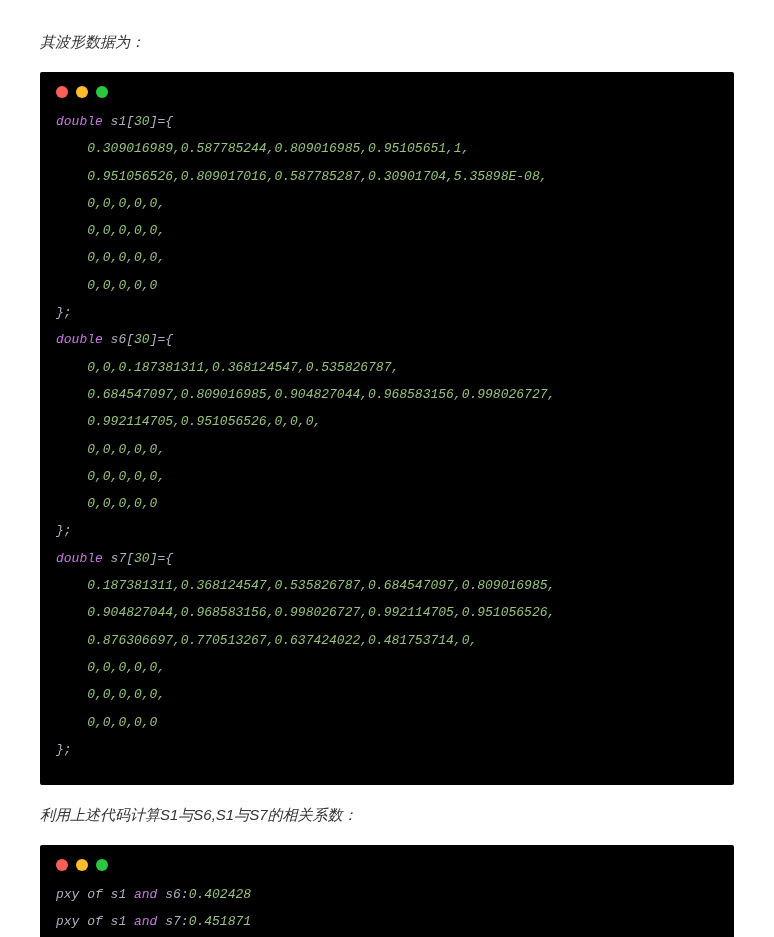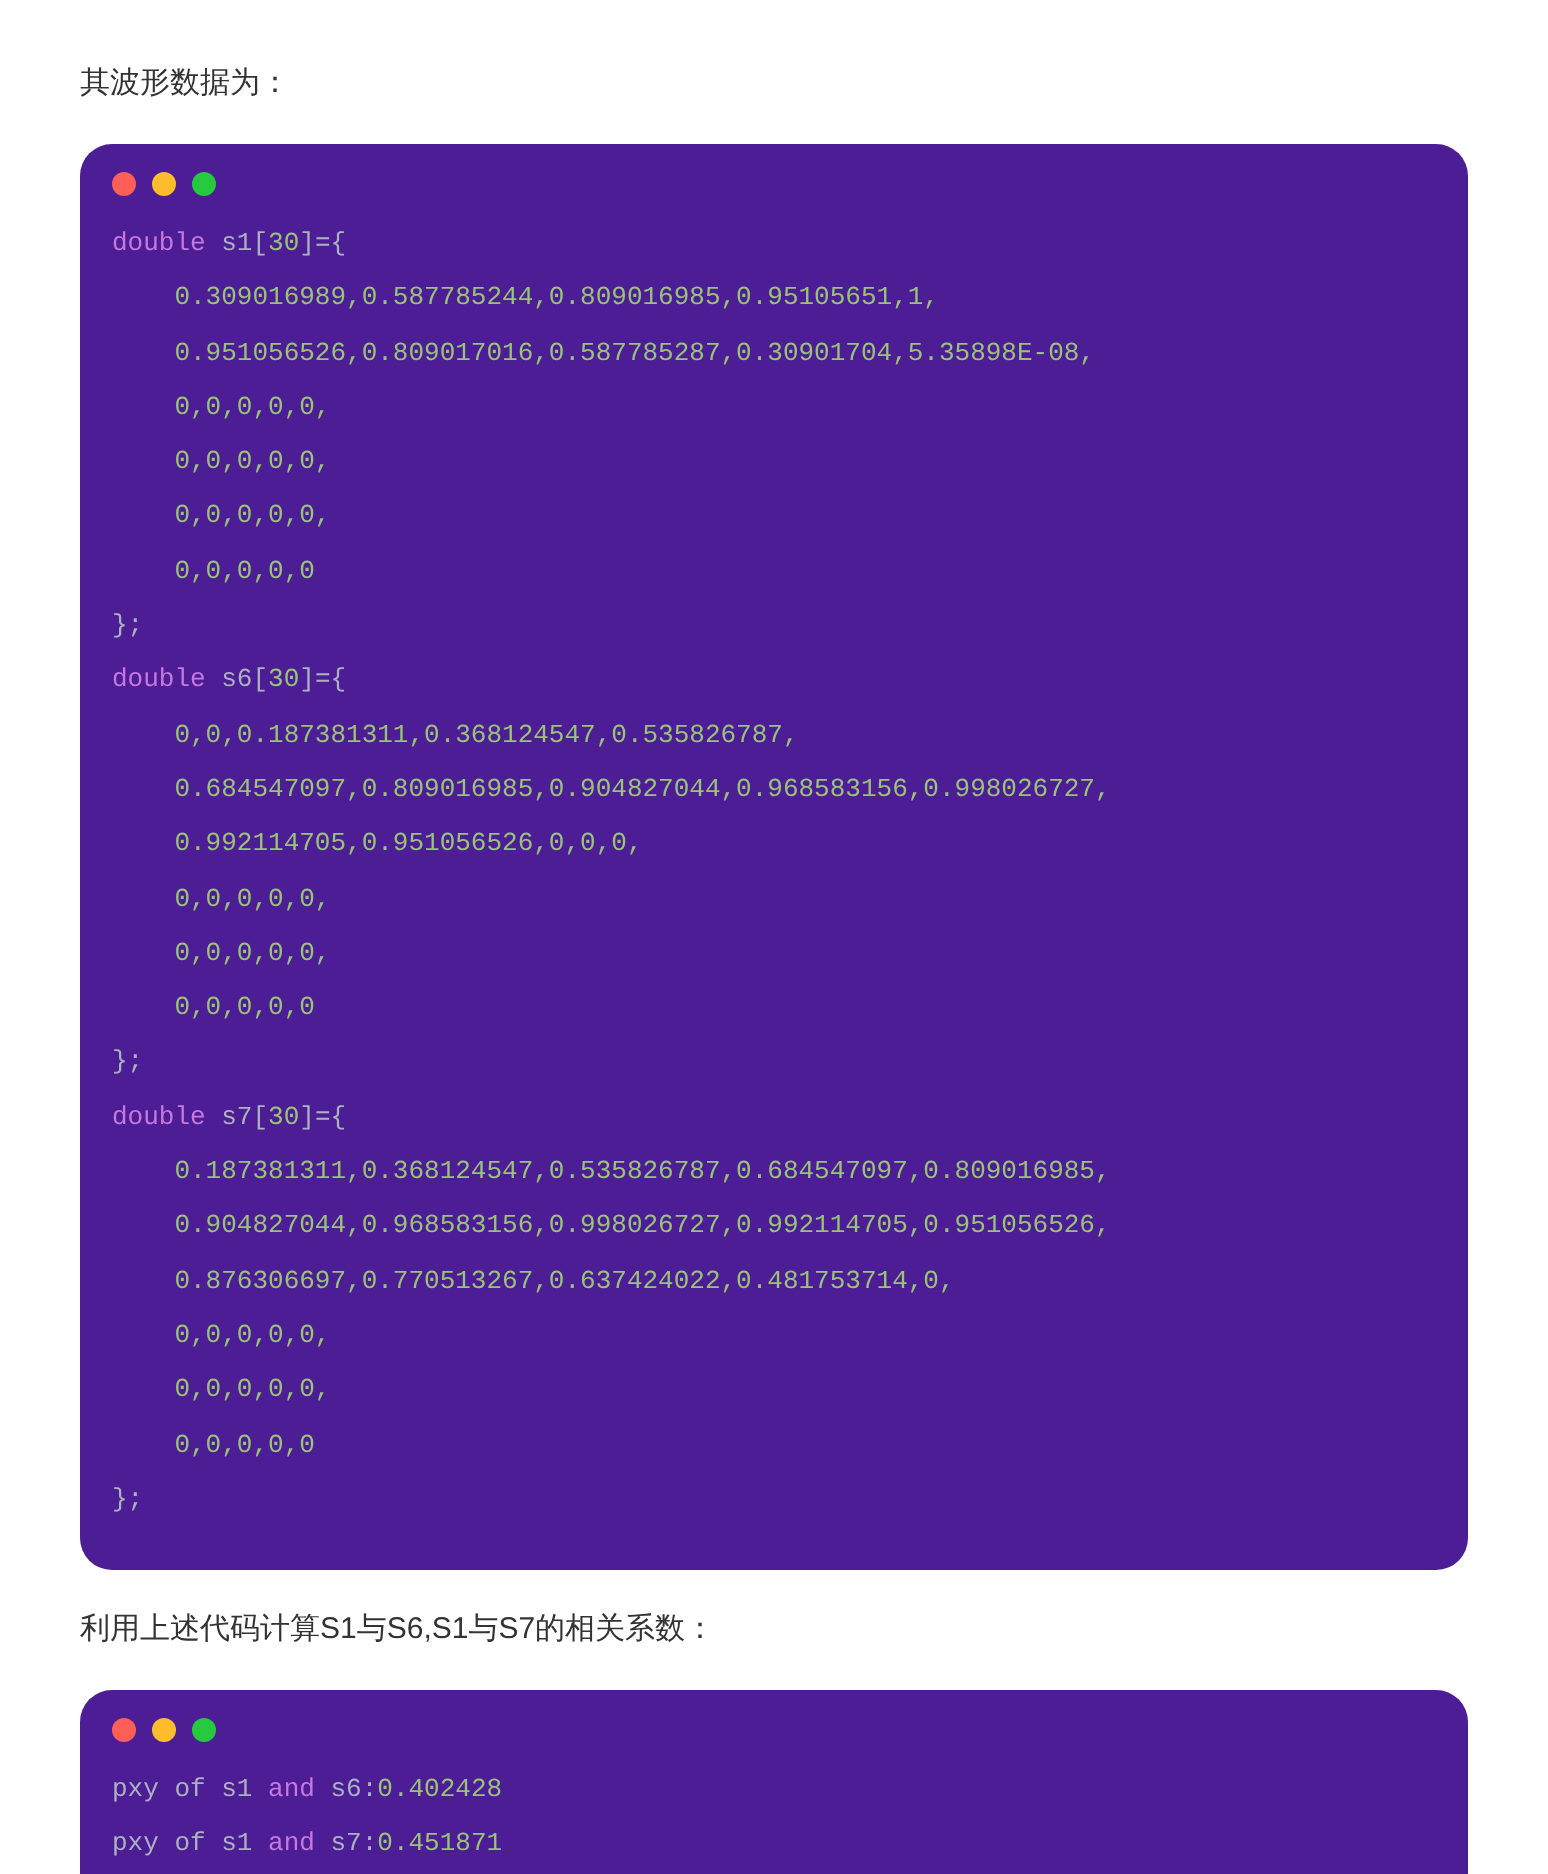--- a/index.html
+++ b/index.html
@@ -1,33 +1,34 @@
 <!DOCTYPE html>
 <html><head>
   <meta charset="utf-8">
   <style>
     * {
       margin: 0;
       padding: 0;
       box-sizing: border-box;
+      font-style: italic;
     }
     body {
       font-family: -apple-system, BlinkMacSystemFont, "Segoe UI", "PingFang SC", "Hiragino Sans GB", "Microsoft YaHei", sans-serif;
       background: #ffffff;
       padding: 20px 40px;
       font-size: 15px;
       color: #333;
       line-height: 1.6;
     }
     .text-line {
       margin: 10px 0;
     }
     .code-block {
-      background: #4c1d95;
-      border-radius: 16px;
+      background: #000000;
+      border-radius: 2px;
       margin: 18px 0;
       overflow: hidden;
     }
     .window-dots {
       padding: 14px 16px 2px 16px;
       display: flex;
       gap: 8px;
     }
     .dot {
       width: 12px;

